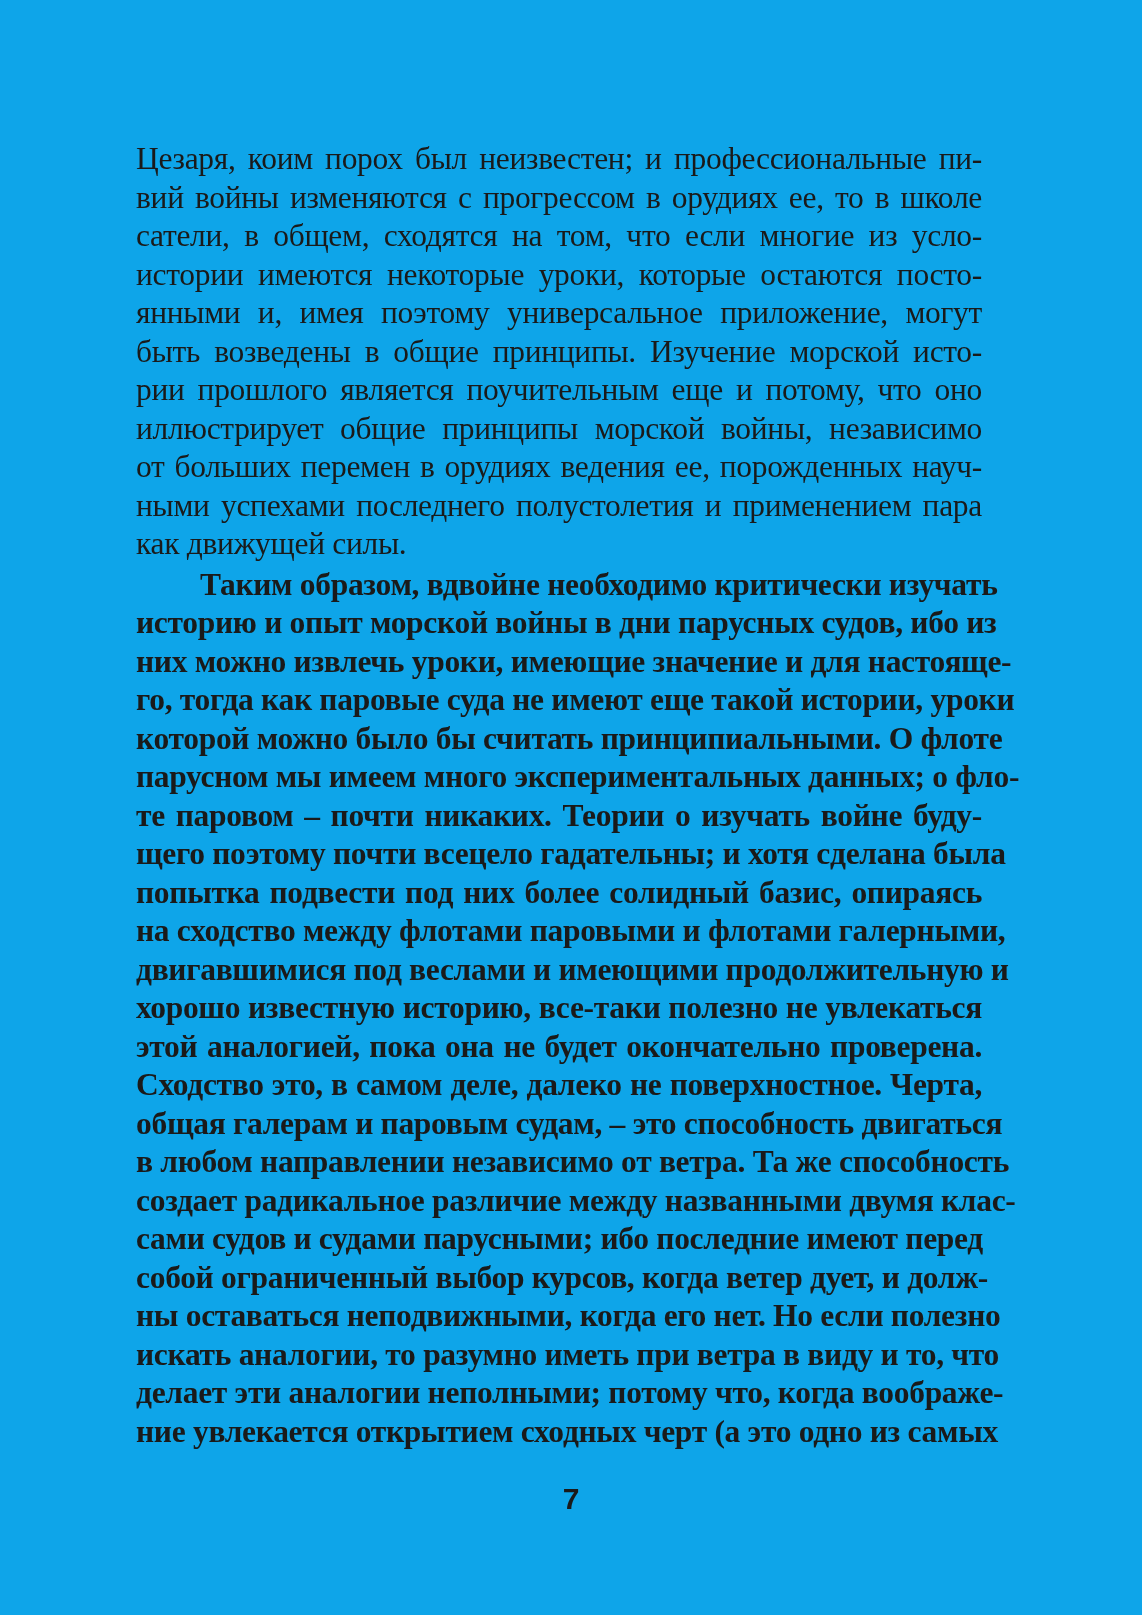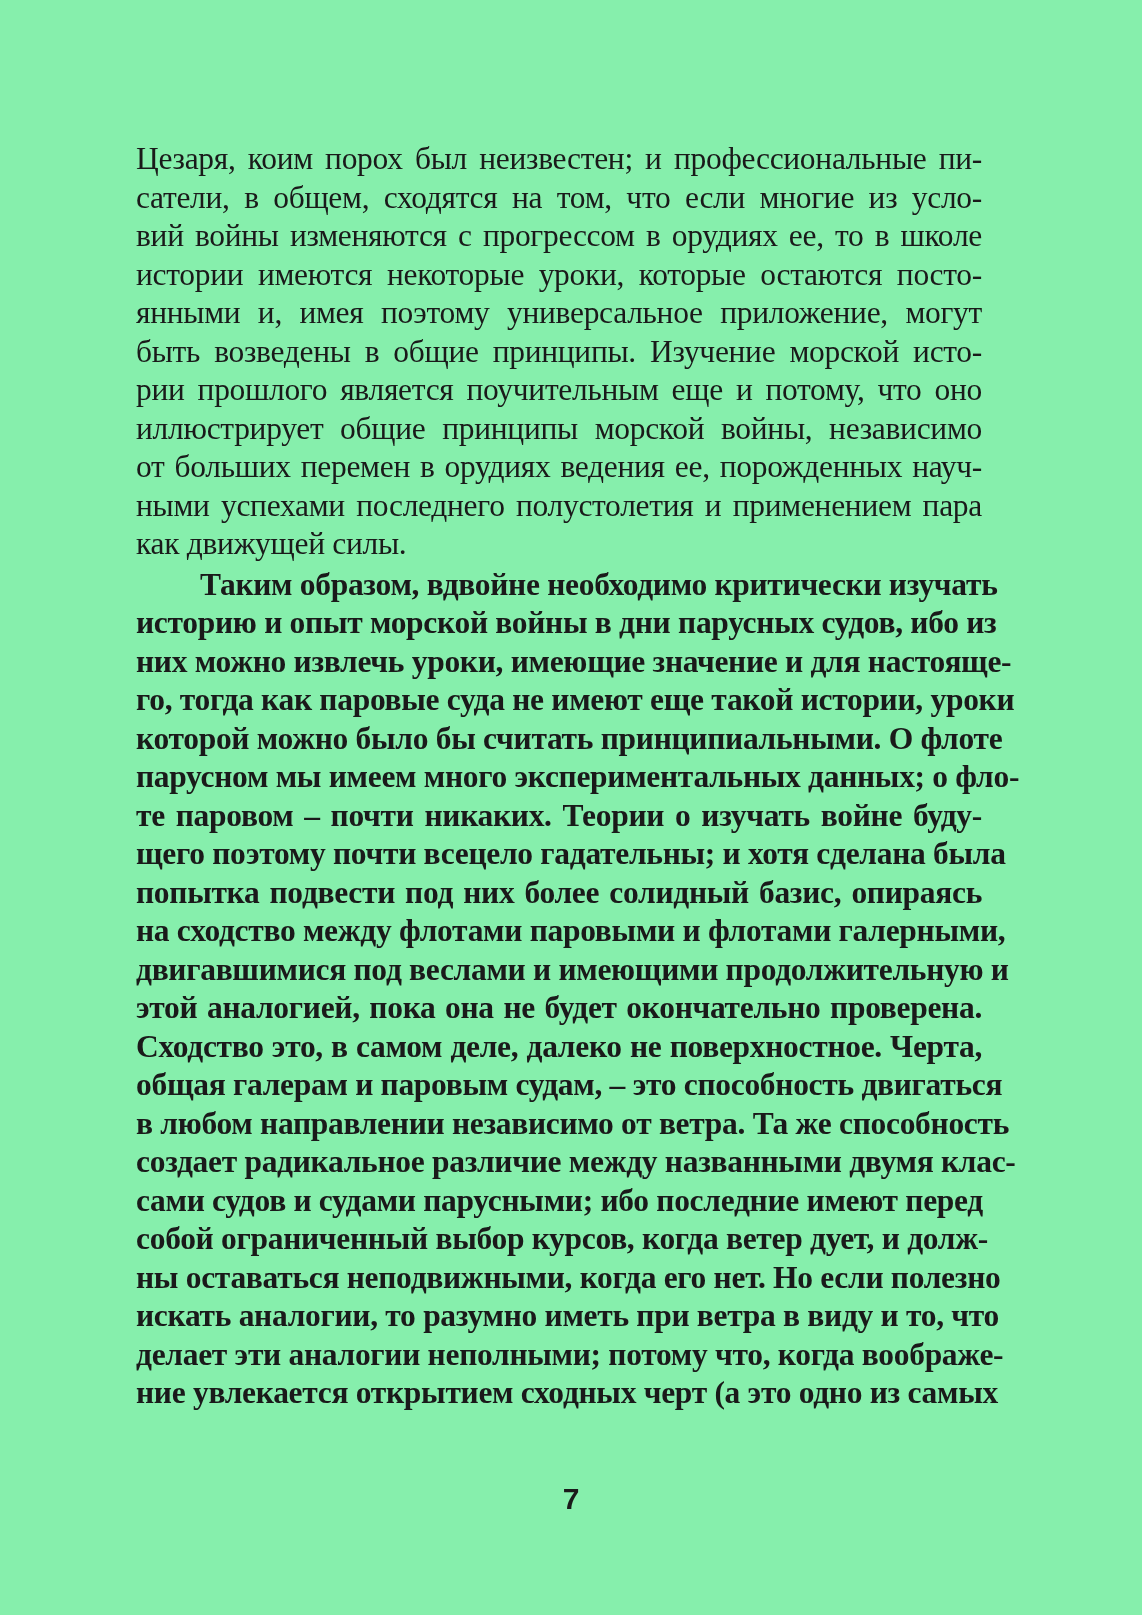--- a/index.html
+++ b/index.html
@@ -1,17 +1,17 @@
 <!DOCTYPE html>
 <html><head>
 <meta charset="utf-8">
 <style>
   html, body { margin:0; padding:0; background:#ffffff; }
   body { width:1142px; height:1615px; position:relative; overflow:hidden; }
-  .page { position:absolute; left:0; top:0; width:1142px; height:1615px; background:#86efac; }
+  .page { position:absolute; left:0; top:0; width:1142px; height:1615px; background:#0ea5e9; }
   .text-block { position:absolute; left:136px; top:140px; width:846px; }
   .line {
     display:block;
     font-family:"Liberation Serif", "DejaVu Serif", serif;
     font-size:31.5px;
     line-height:38.5px;
     height:38.5px;
     color:#1a1a1a;
     text-align:justify;
     text-align-last:justify;
@@ -28,22 +28,22 @@
     font-weight:bold; font-size:30px; color:#1a1a1a;
   }
 </style>
 </head>
 <body>
 
 <div class="page">
   <div class="text-block">
     <div class="para">
       <span class="line">Цезаря, коим порох был неизвестен; и профессиональные пи-</span>
+      <span class="line">вий войны изменяются с прогрессом в орудиях ее, то в школе</span>
       <span class="line">сатели, в общем, сходятся на том, что если многие из усло-</span>
-      <span class="line">вий войны изменяются с прогрессом в орудиях ее, то в школе</span>
       <span class="line">истории имеются некоторые уроки, которые остаются посто-</span>
       <span class="line">янными и, имея поэтому универсальное приложение, могут</span>
       <span class="line">быть возведены в общие принципы. Изучение морской исто-</span>
       <span class="line">рии прошлого является поучительным еще и потому, что оно</span>
       <span class="line">иллюстрирует общие принципы морской войны, независимо</span>
       <span class="line">от больших перемен в орудиях ведения ее, порожденных науч-</span>
       <span class="line">ными успехами последнего полустолетия и применением пара</span>
       <span class="line last">как движущей силы.</span>
     </div>
     <div class="para">
@@ -51,20 +51,21 @@
       <span class="line">историю и опыт морской войны в дни парусных судов, ибо из</span>
       <span class="line">них можно извлечь уроки, имеющие значение и для настояще-</span>
       <span class="line">го, тогда как паровые суда не имеют еще такой истории, уроки</span>
       <span class="line">которой можно было бы считать принципиальными. О флоте</span>
       <span class="line">парусном мы имеем много экспериментальных данных; о фло-</span>
       <span class="line">те паровом – почти никаких. Теории о изучать войне буду-</span>
       <span class="line">щего поэтому почти всецело гадательны; и хотя сделана была</span>
       <span class="line">попытка подвести под них более солидный базис, опираясь</span>
       <span class="line">на сходство между флотами паровыми и флотами галерными,</span>
       <span class="line">двигавшимися под веслами и имеющими продолжительную и</span>
+      <span class="line">хорошо известную историю, все-таки полезно не увлекаться</span>
       <span class="line">этой аналогией, пока она не будет окончательно проверена.</span>
       <span class="line">Сходство это, в самом деле, далеко не поверхностное. Черта,</span>
       <span class="line">общая галерам и паровым судам, – это способность двигаться</span>
       <span class="line">в любом направлении независимо от ветра. Та же способность</span>
       <span class="line">создает радикальное различие между названными двумя клас-</span>
       <span class="line">сами судов и судами парусными; ибо последние имеют перед</span>
       <span class="line">собой ограниченный выбор курсов, когда ветер дует, и долж-</span>
       <span class="line">ны оставаться неподвижными, когда его нет. Но если полезно</span>
       <span class="line">искать аналогии, то разумно иметь при ветра в виду и то, что</span>
       <span class="line">делает эти аналогии неполными; потому что, когда воображе-</span>

